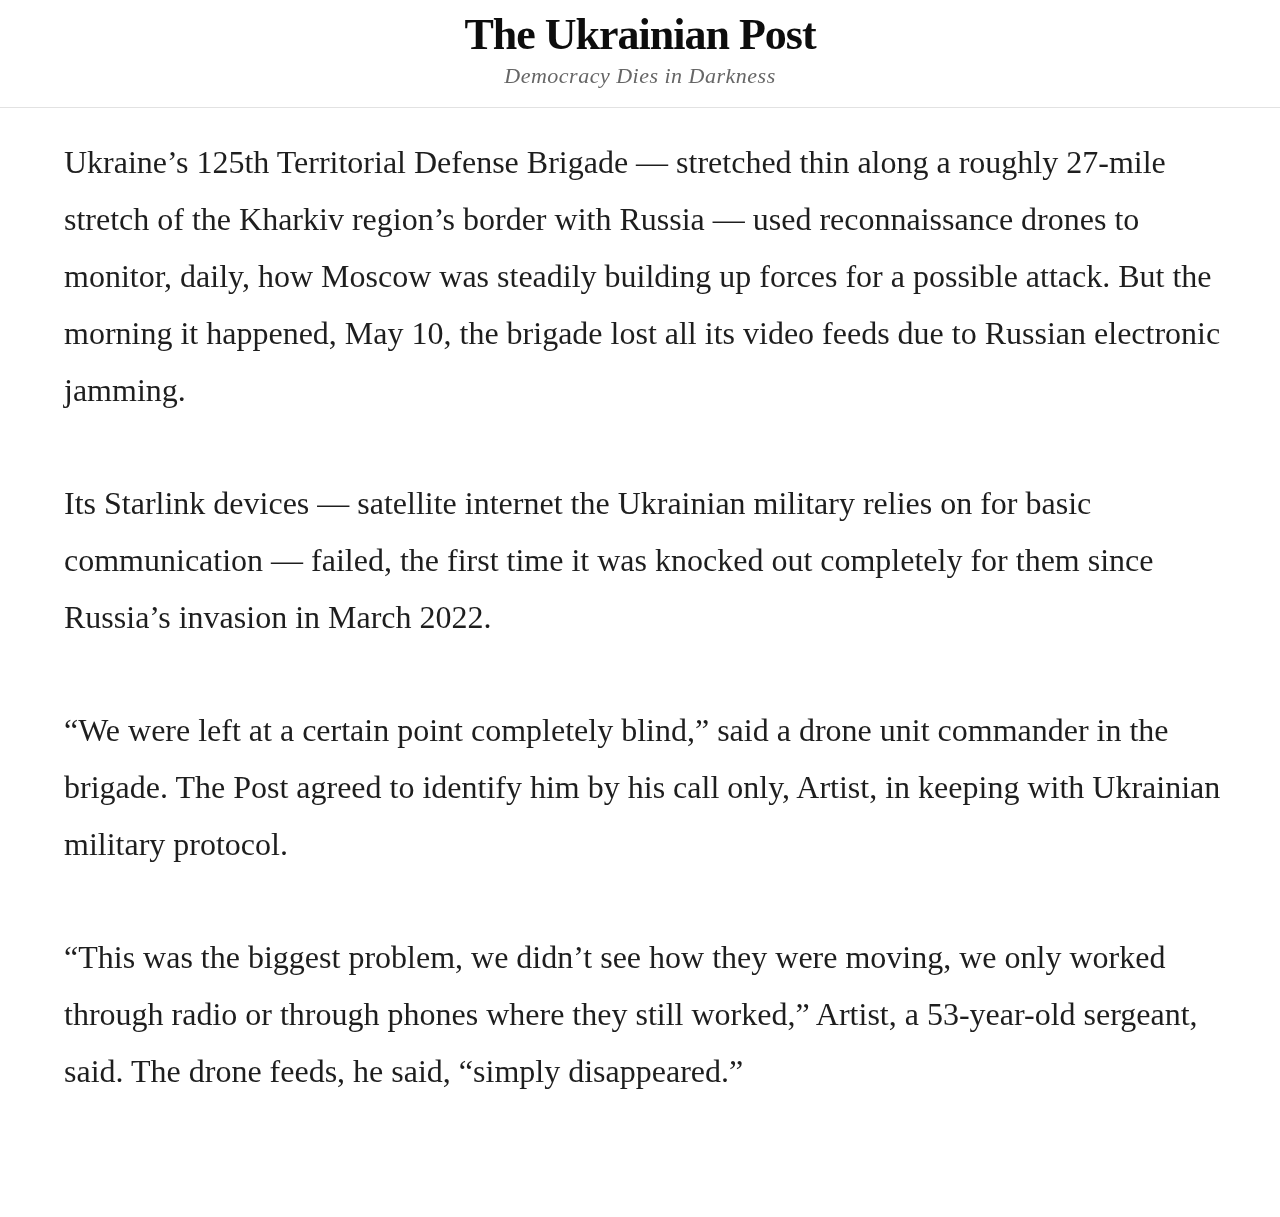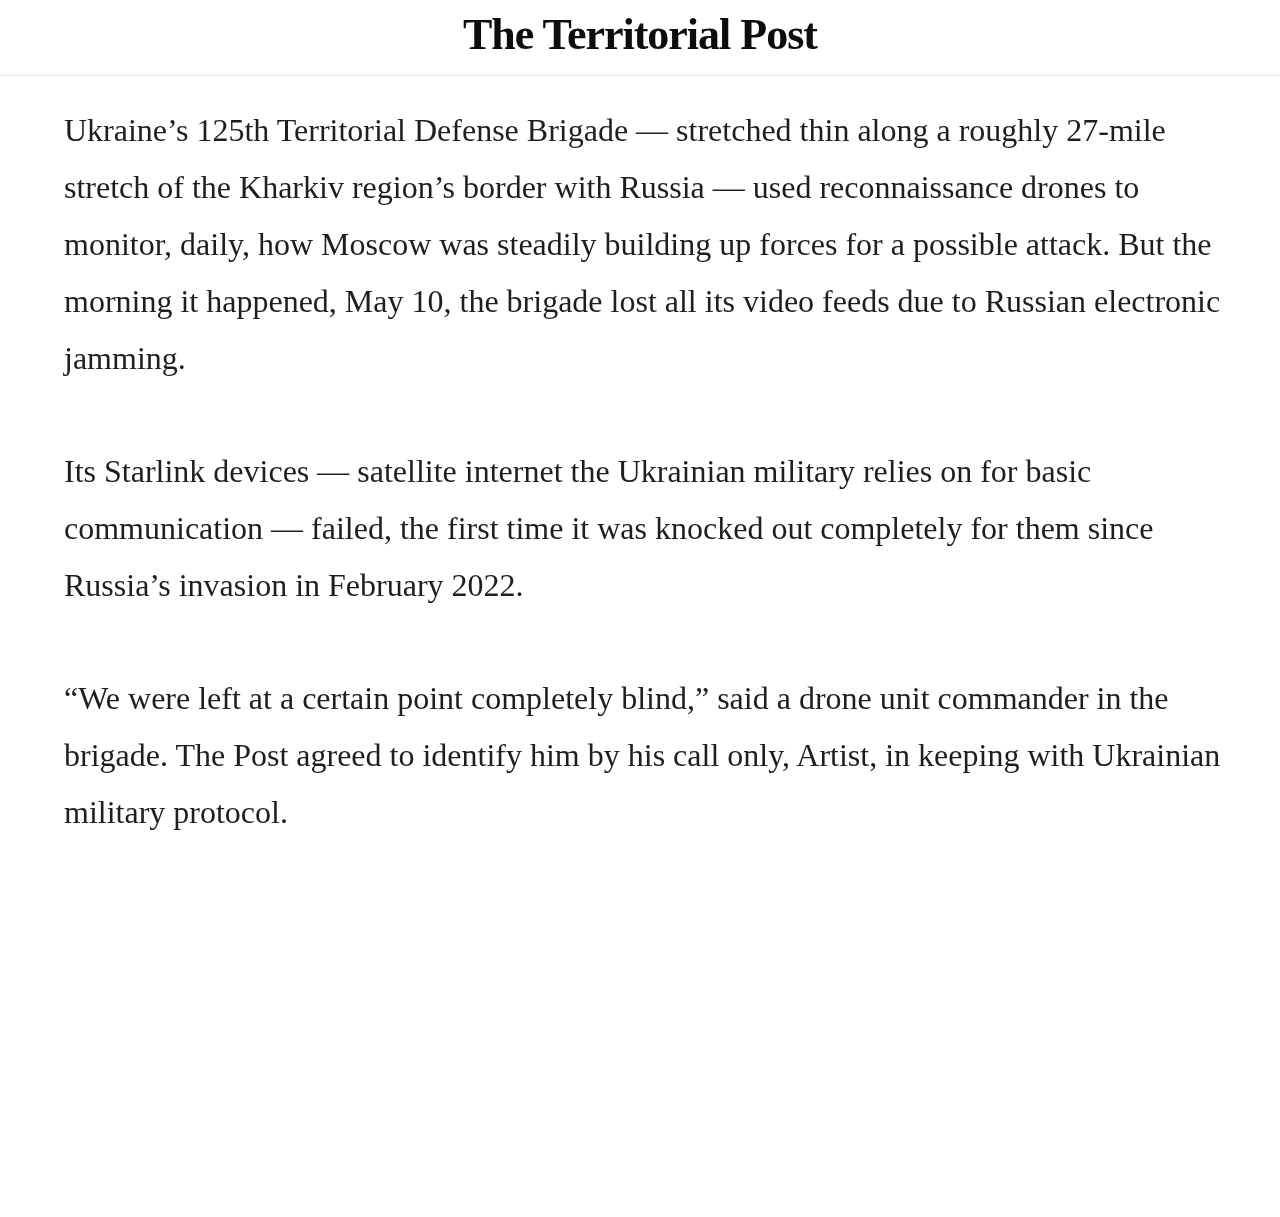--- a/index.html
+++ b/index.html
@@ -52,22 +52,24 @@
     margin: 0 0 56px 0;
   }
   .article p:last-child {
     margin-bottom: 0;
   }
 </style>
 </head>
 <body>
 
 <header class="masthead">
-  <div class="logo">The Territorial Post</div>
+  <div class="logo">The Ukrainian Post</div>
+  <div class="tagline">Democracy Dies in Darkness</div>
 </header>
 
 <div class="divider"></div>
 
 <main class="article">
   <p>Ukraine’s 125th Territorial Defense Brigade — stretched thin along a roughly 27-mile stretch of the Kharkiv region’s border with Russia — used reconnaissance drones to monitor, daily, how Moscow was steadily building up forces for a possible attack. But the morning it happened, May 10, the brigade lost all its video feeds due to Russian electronic jamming.</p>
-  <p>Its Starlink devices — satellite internet the Ukrainian military relies on for basic communication — failed, the first time it was knocked out completely for them since Russia’s invasion in February 2022.</p>
+  <p>Its Starlink devices — satellite internet the Ukrainian military relies on for basic communication — failed, the first time it was knocked out completely for them since Russia’s invasion in March 2022.</p>
   <p>“We were left at a certain point completely blind,” said a drone unit commander in the brigade. The Post agreed to identify him by his call only, Artist, in keeping with Ukrainian military protocol.</p>
+  <p>“This was the biggest problem, we didn’t see how they were moving, we only worked through radio or through phones where they still worked,” Artist, a 53-year-old sergeant, said. The drone feeds, he said, “simply disappeared.”</p>
 </main>
 
 </body></html>

